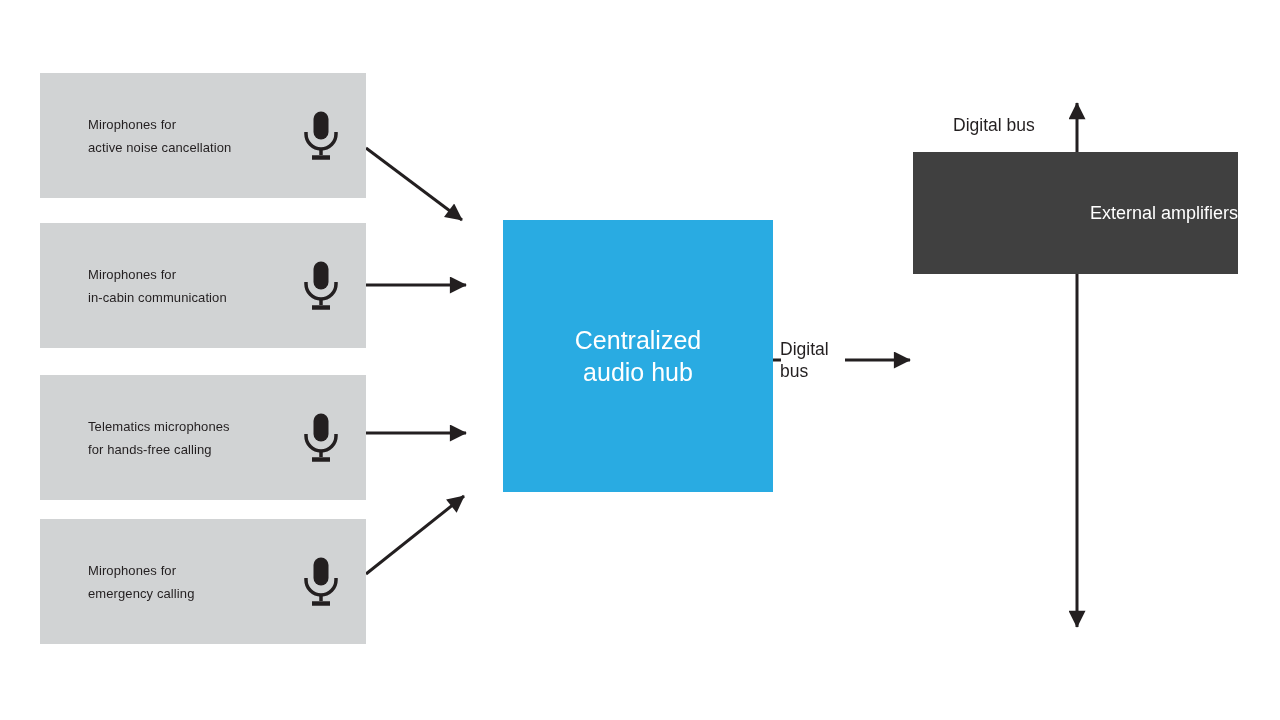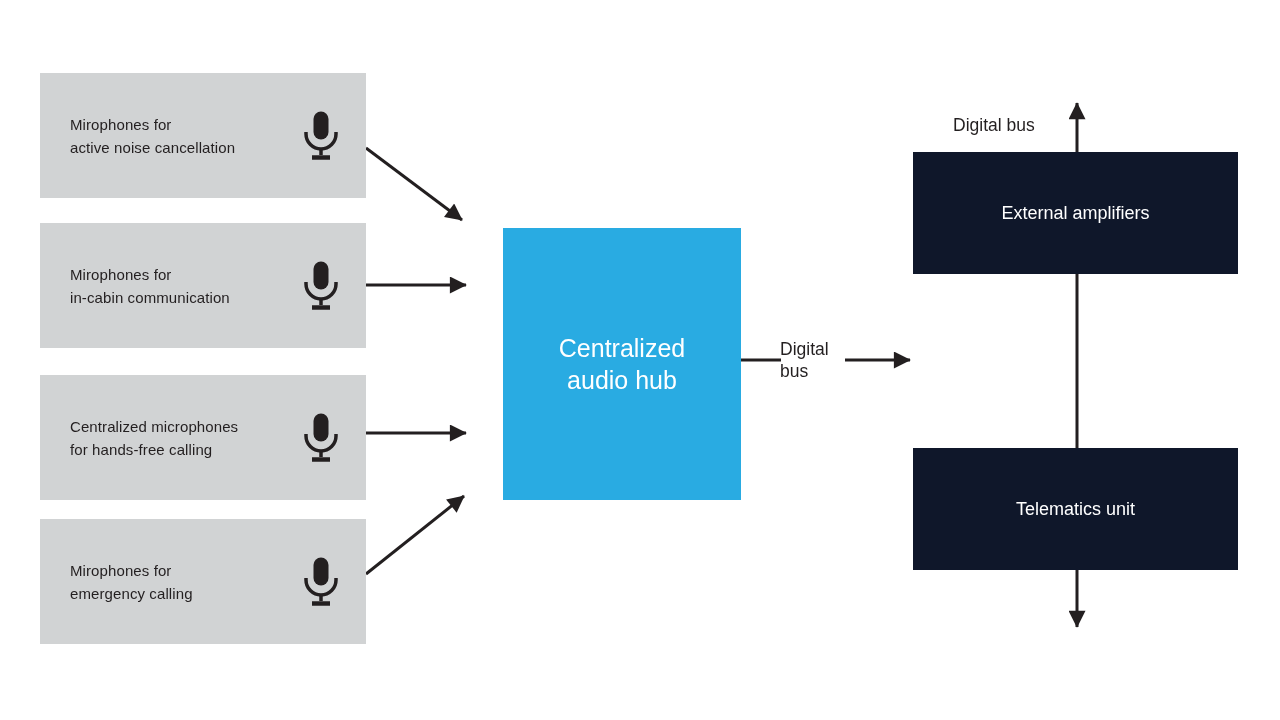--- a/index.html
+++ b/index.html
@@ -31,49 +31,50 @@
   .src-box {
     left: 40px;
     width: 326px;
     height: 125px;
     background: #d1d3d4;
     padding: 0 26px 0 30px;
     justify-content: space-between;
   }
   .src-label {
     color: #231f20;
-    font-size: 15px;
+    font-size: 13px;
     line-height: 23px;
     white-space: pre-line;
     letter-spacing: 0.1px;
+    margin-left: 18px;
   }
   .mic {
     flex: 0 0 auto;
   }
   .hub-box {
     left: 503px;
-    top: 228px;
-    width: 238px;
+    top: 220px;
+    width: 270px;
     height: 272px;
     background: #29abe2;
     justify-content: center;
   }
   .hub-label {
     color: #ffffff;
     font-size: 25px;
     line-height: 32px;
     white-space: pre-line;
     text-align: center;
   }
   .out-box {
     left: 913px;
     width: 325px;
     height: 122px;
-    background: #0f172a;
-    justify-content: center;
+    background: #404040;
+    justify-content: flex-end;
   }
   .out-label {
     color: #ffffff;
     font-size: 18px;
     text-align: center;
   }
   .bus-label {
     position: absolute;
     z-index: 2;
     color: #231f20;
@@ -134,21 +135,21 @@
 in-cabin communication</span>
     <svg class="mic" width="38" height="52" viewBox="0 0 38 52">
       <rect x="11.5" y="1.5" width="15" height="28" rx="7.5" fill="#231f20"></rect>
       <path d="M4,22 v2 a15,15 0 0 0 30,0 v-2" fill="none" stroke="#231f20" stroke-width="3.5"></path>
       <line x1="19" y1="39" x2="19" y2="45" stroke="#231f20" stroke-width="3.5"></line>
       <line x1="10" y1="47.5" x2="28" y2="47.5" stroke="#231f20" stroke-width="4.5"></line>
     </svg>
   </div>
 
   <div class="node src-box" style="top:375px">
-    <span class="src-label">Centralized microphones
+    <span class="src-label">Telematics microphones
 for hands-free calling</span>
     <svg class="mic" width="38" height="52" viewBox="0 0 38 52">
       <rect x="11.5" y="1.5" width="15" height="28" rx="7.5" fill="#231f20"></rect>
       <path d="M4,22 v2 a15,15 0 0 0 30,0 v-2" fill="none" stroke="#231f20" stroke-width="3.5"></path>
       <line x1="19" y1="39" x2="19" y2="45" stroke="#231f20" stroke-width="3.5"></line>
       <line x1="10" y1="47.5" x2="28" y2="47.5" stroke="#231f20" stroke-width="4.5"></line>
     </svg>
   </div>
 
   <div class="node src-box" style="top:519px">
@@ -169,17 +170,14 @@
 
   <div class="bus-label mid">Digital
 bus</div>
   <div class="bus-label top">Digital bus</div>
 
   <div class="node out-box" style="top:152px">
     <span class="out-label">External amplifiers</span>
   </div>
 
 
-  <div class="node out-box" style="top:448px">
-    <span class="out-label">Telematics unit</span>
-  </div>
 
 </div>
 
 </body></html>

